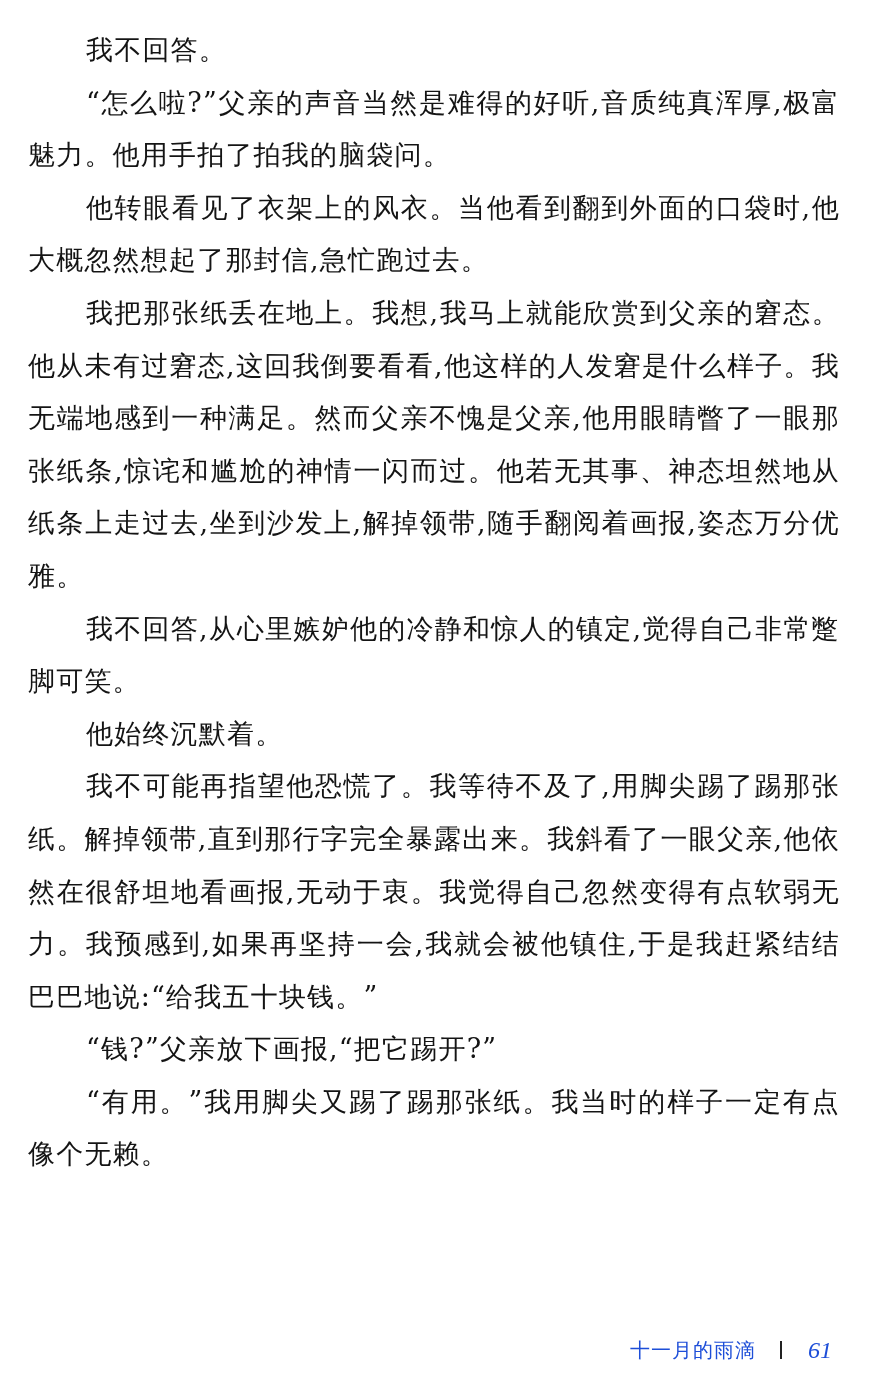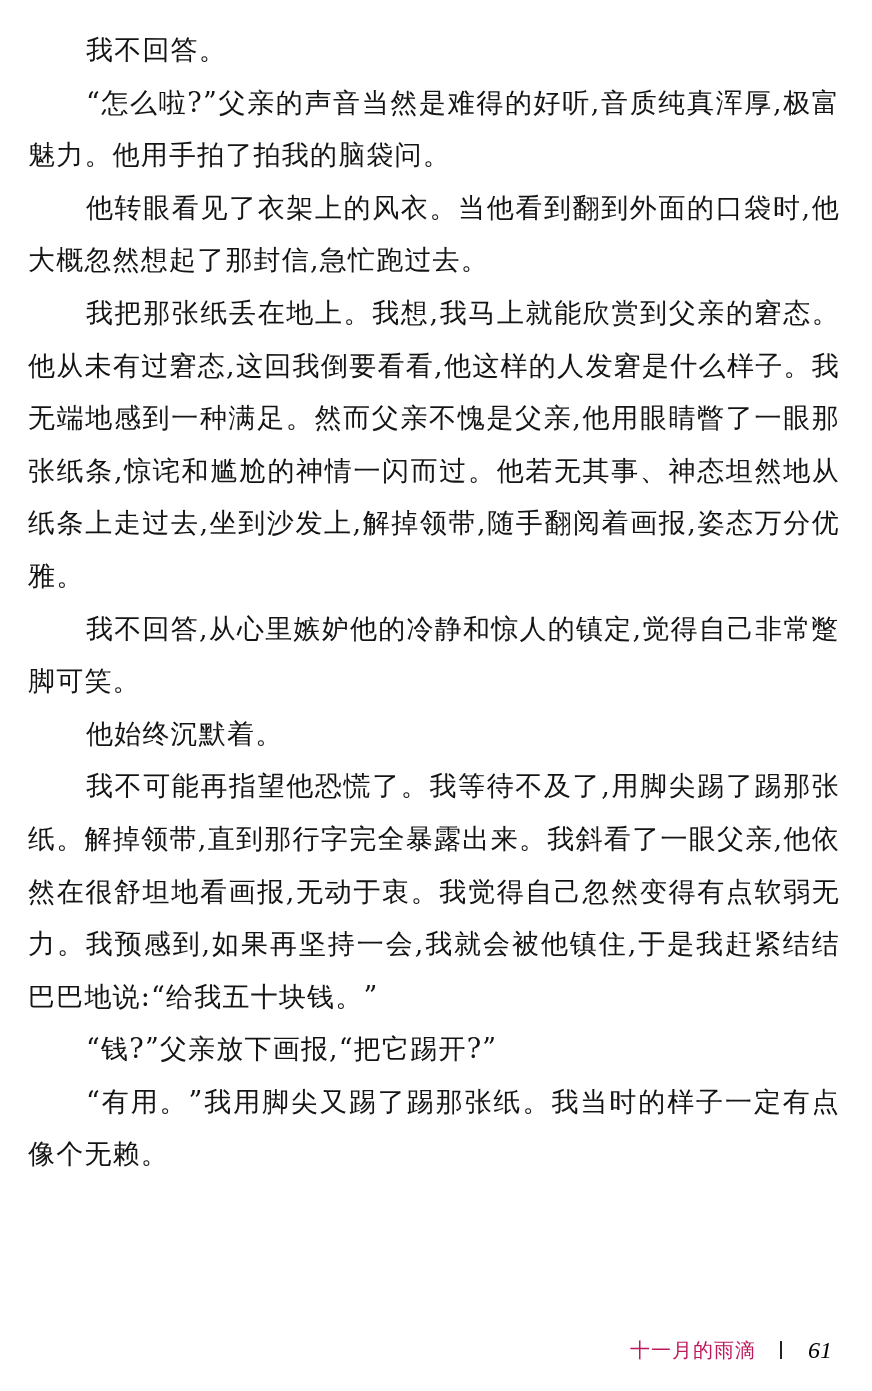--- a/index.html
+++ b/index.html
@@ -37,35 +37,35 @@
       right: 40px;
       top: 1332px;
       height: 36px;
       display: flex;
       align-items: center;
       gap: 0;
     }
     .footer-title {
       font-family: "DejaVu Sans", "Liberation Sans", sans-serif;
       font-size: 20px;
-      color: #be185d;
+      color: #1d4ed8;
       letter-spacing: 1px;
     }
     .footer-sep {
       display: inline-block;
       width: 2px;
       height: 18px;
       background: #222;
       margin: 0 26px 0 24px;
     }
     .footer-page {
       font-family: "Liberation Serif", "DejaVu Serif", serif;
       font-style: italic;
       font-size: 24px;
-      color: #000000;
+      color: #1d4ed8;
     }
   </style>
 </head>
 <body>
 
 <main class="page-body">
   <p class="para">我不回答。</p>
   <p class="para">“怎么啦?”父亲的声音当然是难得的好听,音质纯真浑厚,极富魅力。他用手拍了拍我的脑袋问。</p>
   <p class="para">他转眼看见了衣架上的风衣。当他看到翻到外面的口袋时,他大概忽然想起了那封信,急忙跑过去。</p>
   <p class="para">我把那张纸丢在地上。我想,我马上就能欣赏到父亲的窘态。他从未有过窘态,这回我倒要看看,他这样的人发窘是什么样子。我无端地感到一种满足。然而父亲不愧是父亲,他用眼睛瞥了一眼那张纸条,惊诧和尴尬的神情一闪而过。他若无其事、神态坦然地从纸条上走过去,坐到沙发上,解掉领带,随手翻阅着画报,姿态万分优雅。</p>

